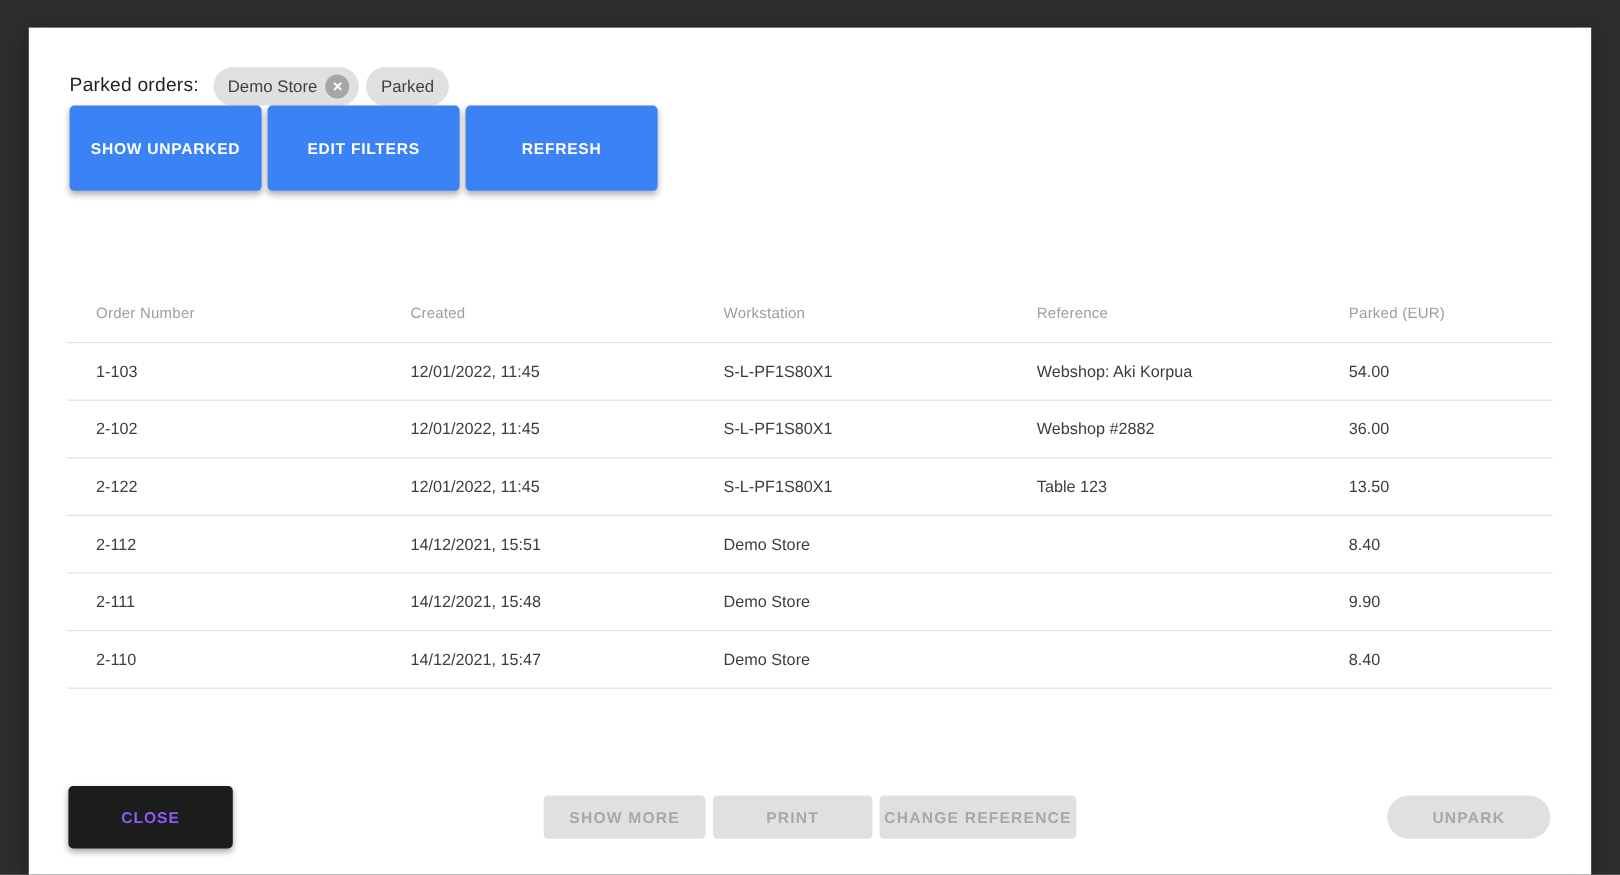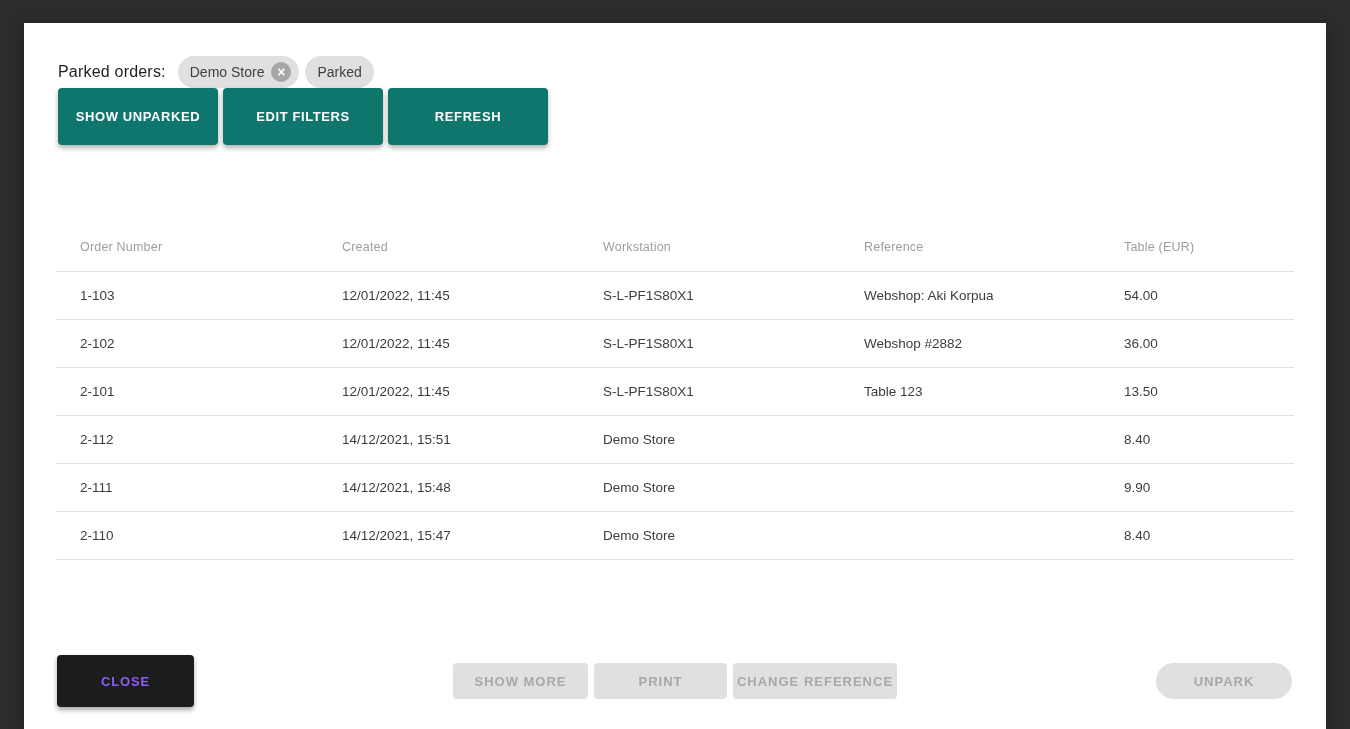--- a/index.html
+++ b/index.html
@@ -59,22 +59,22 @@
   .btn {
     border: none;
     border-radius: 4px;
     font-family: "Liberation Sans", "DejaVu Sans", sans-serif;
     font-weight: bold;
     font-size: 13px;
     letter-spacing: 0.6px;
     cursor: pointer;
   }
   .btn-dark {
-    width: 160px; height: 57px;
-    background: #0f766e;
+    width: 160px; height: 71px;
+    background: #3b82f6;
     color: #ffffff;
     box-shadow: 0 3px 5px rgba(0,0,0,0.3);
   }
   
   .orders-table {
     width: 1238px;
     margin: 78px 32px 0 32px;
     border-collapse: collapse;
     table-layout: fixed;
   }
@@ -160,40 +160,40 @@
         <col style="width:261px">
         <col style="width:260px">
         <col style="width:194px">
     </colgroup>
     <thead>
       <tr>
         <th>Order Number</th>
         <th>Created</th>
         <th>Workstation</th>
         <th>Reference</th>
-        <th>Table (EUR)</th>
+        <th>Parked (EUR)</th>
       </tr>
     </thead>
     <tbody>
       <tr>
         <td>1-103</td>
         <td>12/01/2022, 11:45</td>
         <td>S-L-PF1S80X1</td>
         <td>Webshop: Aki Korpua</td>
         <td>54.00</td>
       </tr>
       <tr>
         <td>2-102</td>
         <td>12/01/2022, 11:45</td>
         <td>S-L-PF1S80X1</td>
         <td>Webshop #2882</td>
         <td>36.00</td>
       </tr>
       <tr>
-        <td>2-101</td>
+        <td>2-122</td>
         <td>12/01/2022, 11:45</td>
         <td>S-L-PF1S80X1</td>
         <td>Table 123</td>
         <td>13.50</td>
       </tr>
       <tr>
         <td>2-112</td>
         <td>14/12/2021, 15:51</td>
         <td>Demo Store</td>
         <td></td>

